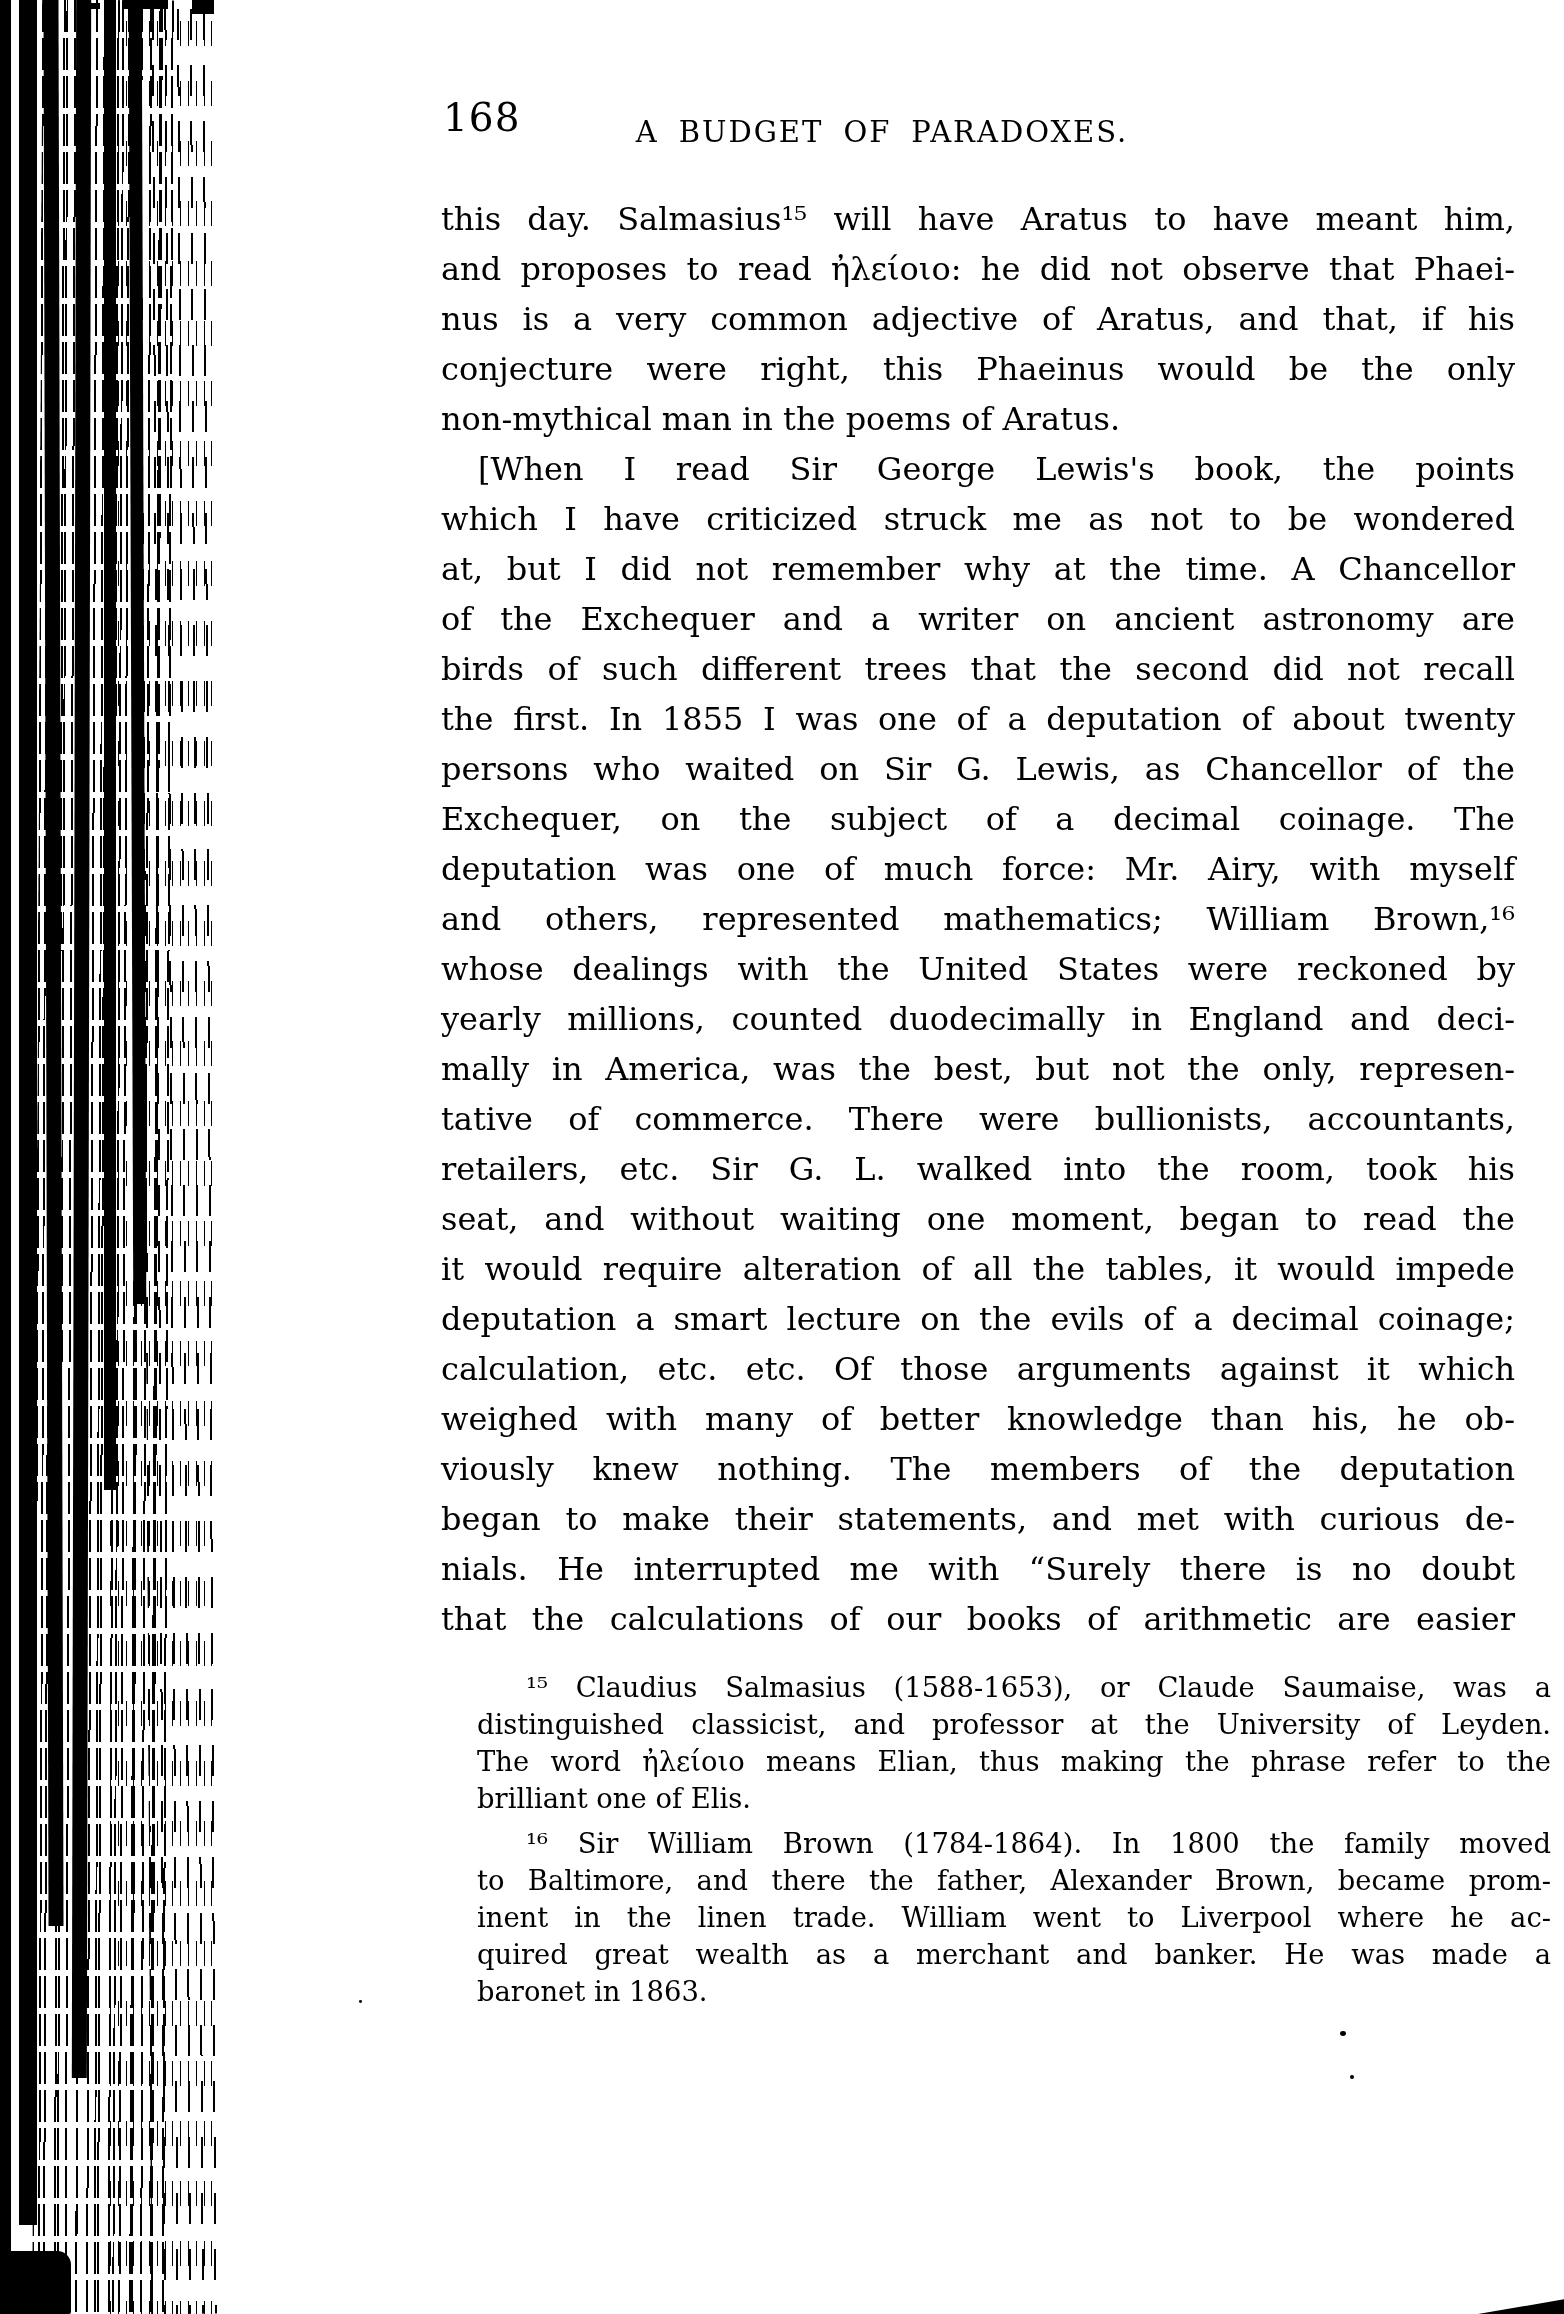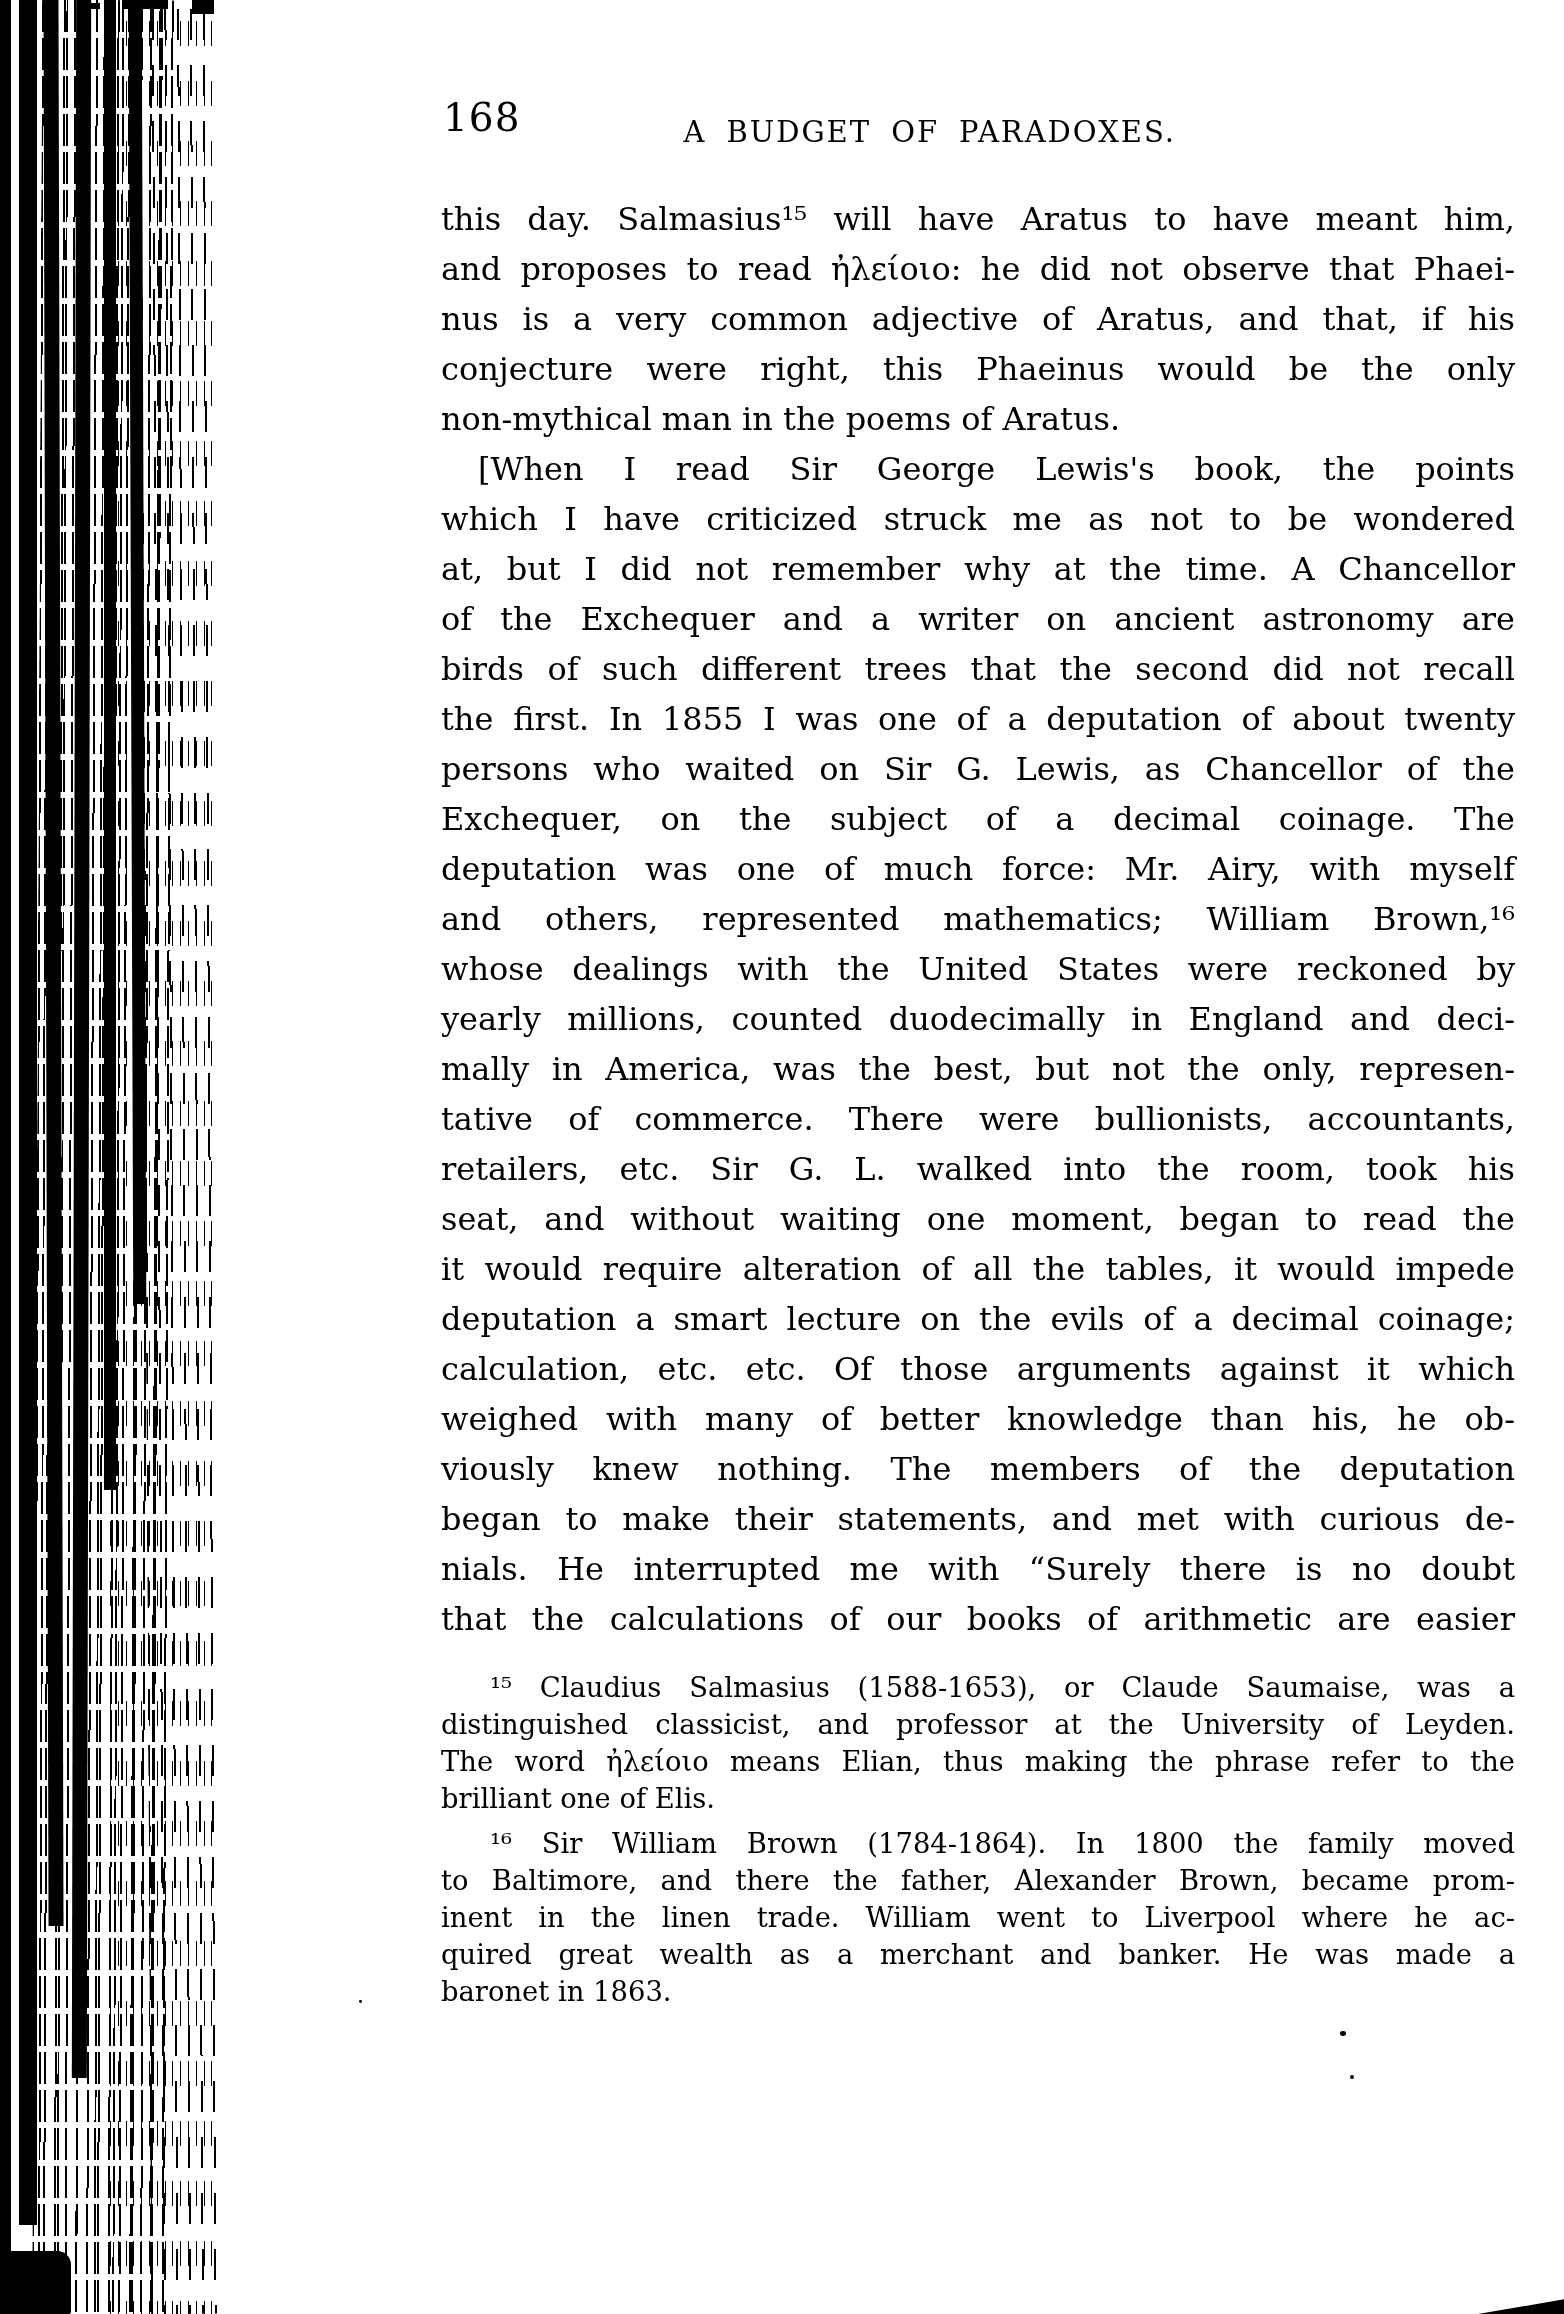--- a/index.html
+++ b/index.html
@@ -50,26 +50,26 @@
            clip-path:polygon(0 100%,100% 0,100% 100%); background:#000; }
   .speck { position:absolute; background:#000; border-radius:50%; }
   #sp1 { left:1340px; top:2031px; width:5.9px; height:4.9px; }
   #sp2 { left:1350px; top:2075px; width:3.9px; height:3.9px; }
   #sp3 { left:359px;  top:2000px; width:2.9px; height:2.9px; }
   
   #pagenum {
     left:443px; top:96px; font-size:39px; line-height:43px; letter-spacing:1px;
   }
   #runhead {
-    left:588px; top:115px; width:588px; text-align:right;
+    left:588px; top:115px; width:588px; text-align:center;
     font-size:29px; line-height:35px; letter-spacing:2px; word-spacing:8.8px;
   }
   .text-block { position:absolute; left:441px; width:1074px; }
   #bodytext  { top:194px; }
-  #footnotes { top:1669px; }
+  #footnotes { top:1669px;margin-left:36px; }
   .bline {
     font-size:32px; line-height:50px;
     text-align:justify; text-align-last:justify;
   }
   .fline {
     font-size:27.4px; line-height:37px;
     text-align:justify; text-align-last:justify;
   }
   .bline.indent { text-indent:37px; }
   .fline.indent { text-indent:49px; }

